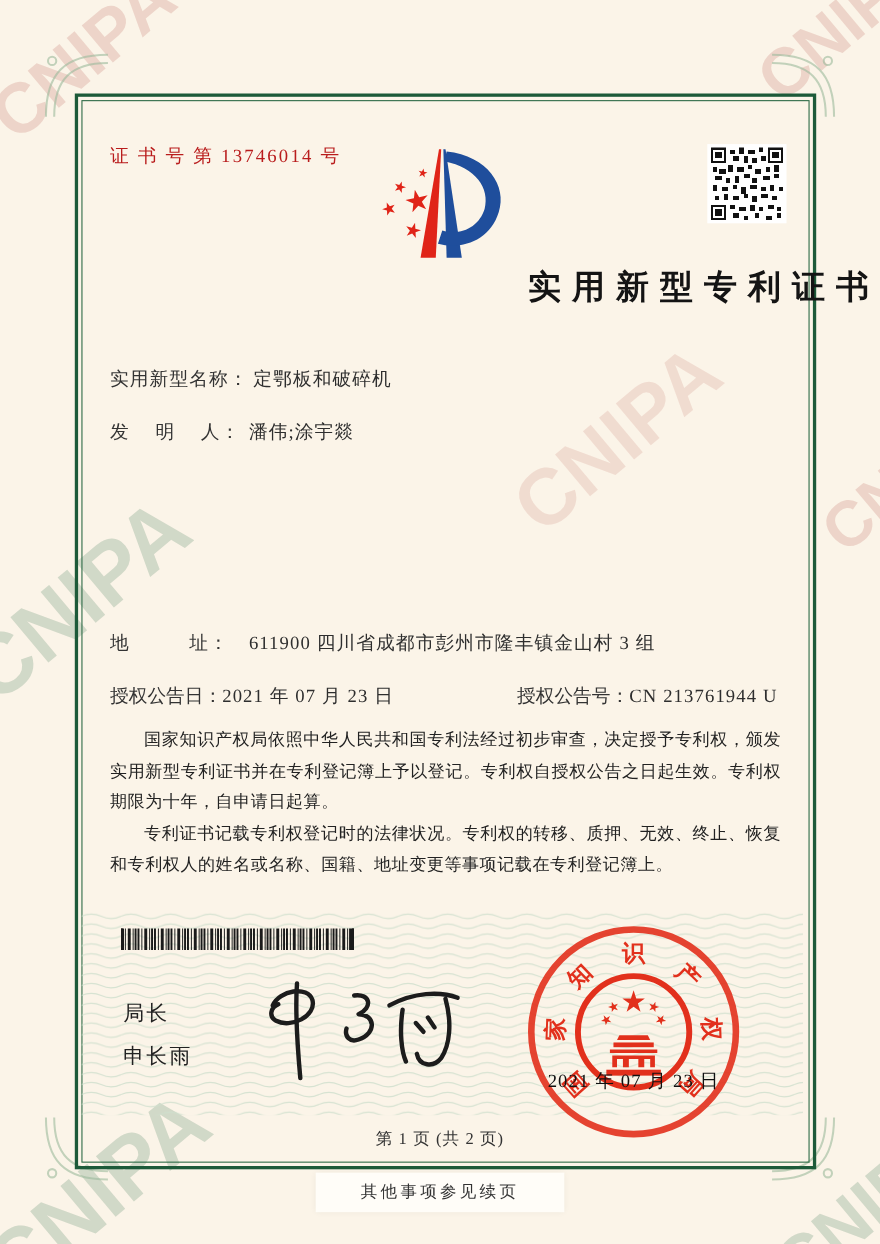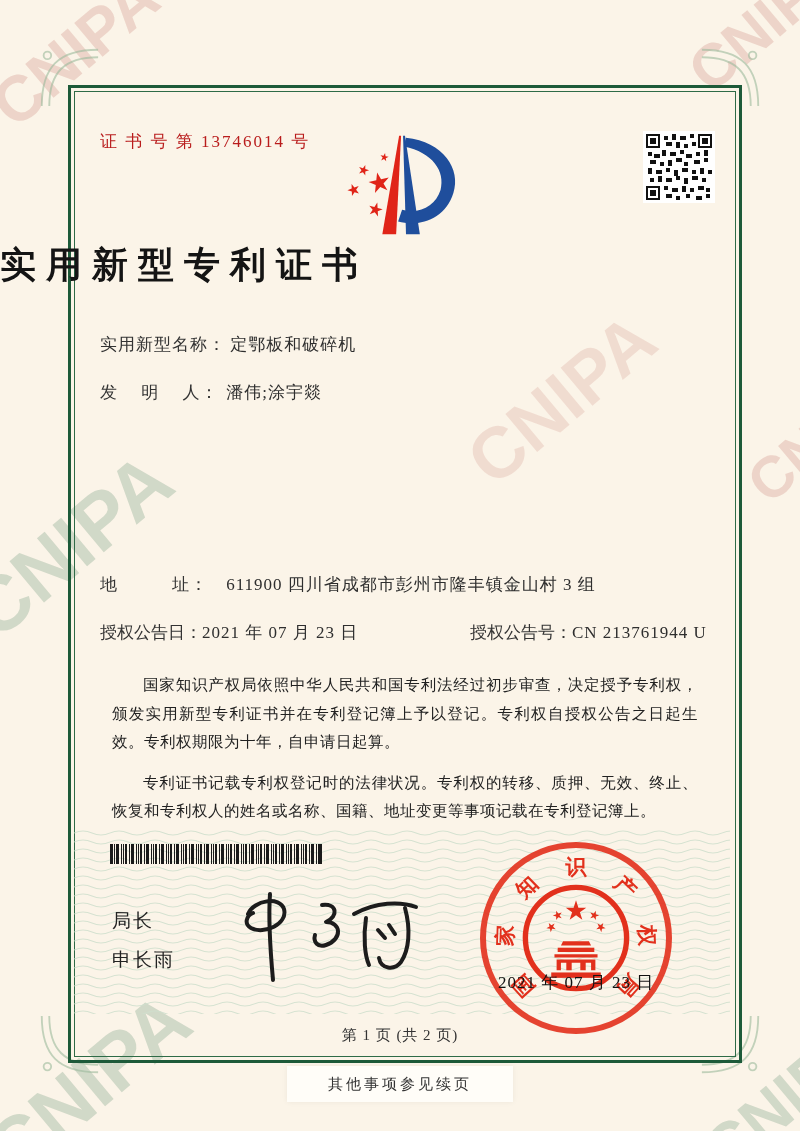--- a/index.html
+++ b/index.html
@@ -19,31 +19,31 @@
 
   .corner-orn{position:absolute;width:62px;height:62px;opacity:.6;}
 
   .cert-no{position:absolute;left:100px;top:130px;font-size:17px;letter-spacing:2px;color:#b91c1c;}
 
   .qr{position:absolute;left:643px;top:131px;width:72px;height:72px;background:#fff;padding:3px;box-sizing:border-box;}
   .qr svg{width:100%;height:100%;}
 
   .logo{position:absolute;left:333px;top:127px;width:148px;height:114px;}
 
-  .title{position:absolute;left:0;top:241px;width:100%;text-align:left;
-         font-size:36px;font-weight:bold;letter-spacing:10px;color:#141414;}
+  .title{position:absolute;left:0;top:241px;width:100%;text-align:right;
+         font-size:30px;font-weight:bold;letter-spacing:10px;color:#141414;}
 
   .field-row{position:absolute;left:100px;white-space:nowrap;font-size:17px;color:#333;}
   .field-row .lbl{display:inline-block;min-width:122px;letter-spacing:1px;}
   .field-row .val{letter-spacing:1px;color:#2e2e2e;}
   .grant2{position:absolute;left:370px;top:0;white-space:nowrap;}
 
   .body-text{position:absolute;left:100px;top:659px;width:610px;font-size:15.5px;
              line-height:28.5px;text-align:justify;color:#222;letter-spacing:0.5px;}
-  .body-text p{margin:12px;text-indent:2em;}
+  .body-text p{margin:0;text-indent:2em;}
 
   .waves{position:absolute;left:74px;top:828px;width:656px;height:186px;pointer-events:none;}
 
   .barcode{position:absolute;left:110px;top:844px;width:212px;height:20px;}
 
   .officer{position:absolute;left:112px;top:908px;font-family:"Liberation Sans","DejaVu Sans",sans-serif;
            font-size:19px;color:#222;letter-spacing:2px;}
   .officer .line2{margin-top:13px;}
 
   .signature{position:absolute;left:218px;top:878px;width:215px;height:108px;}

